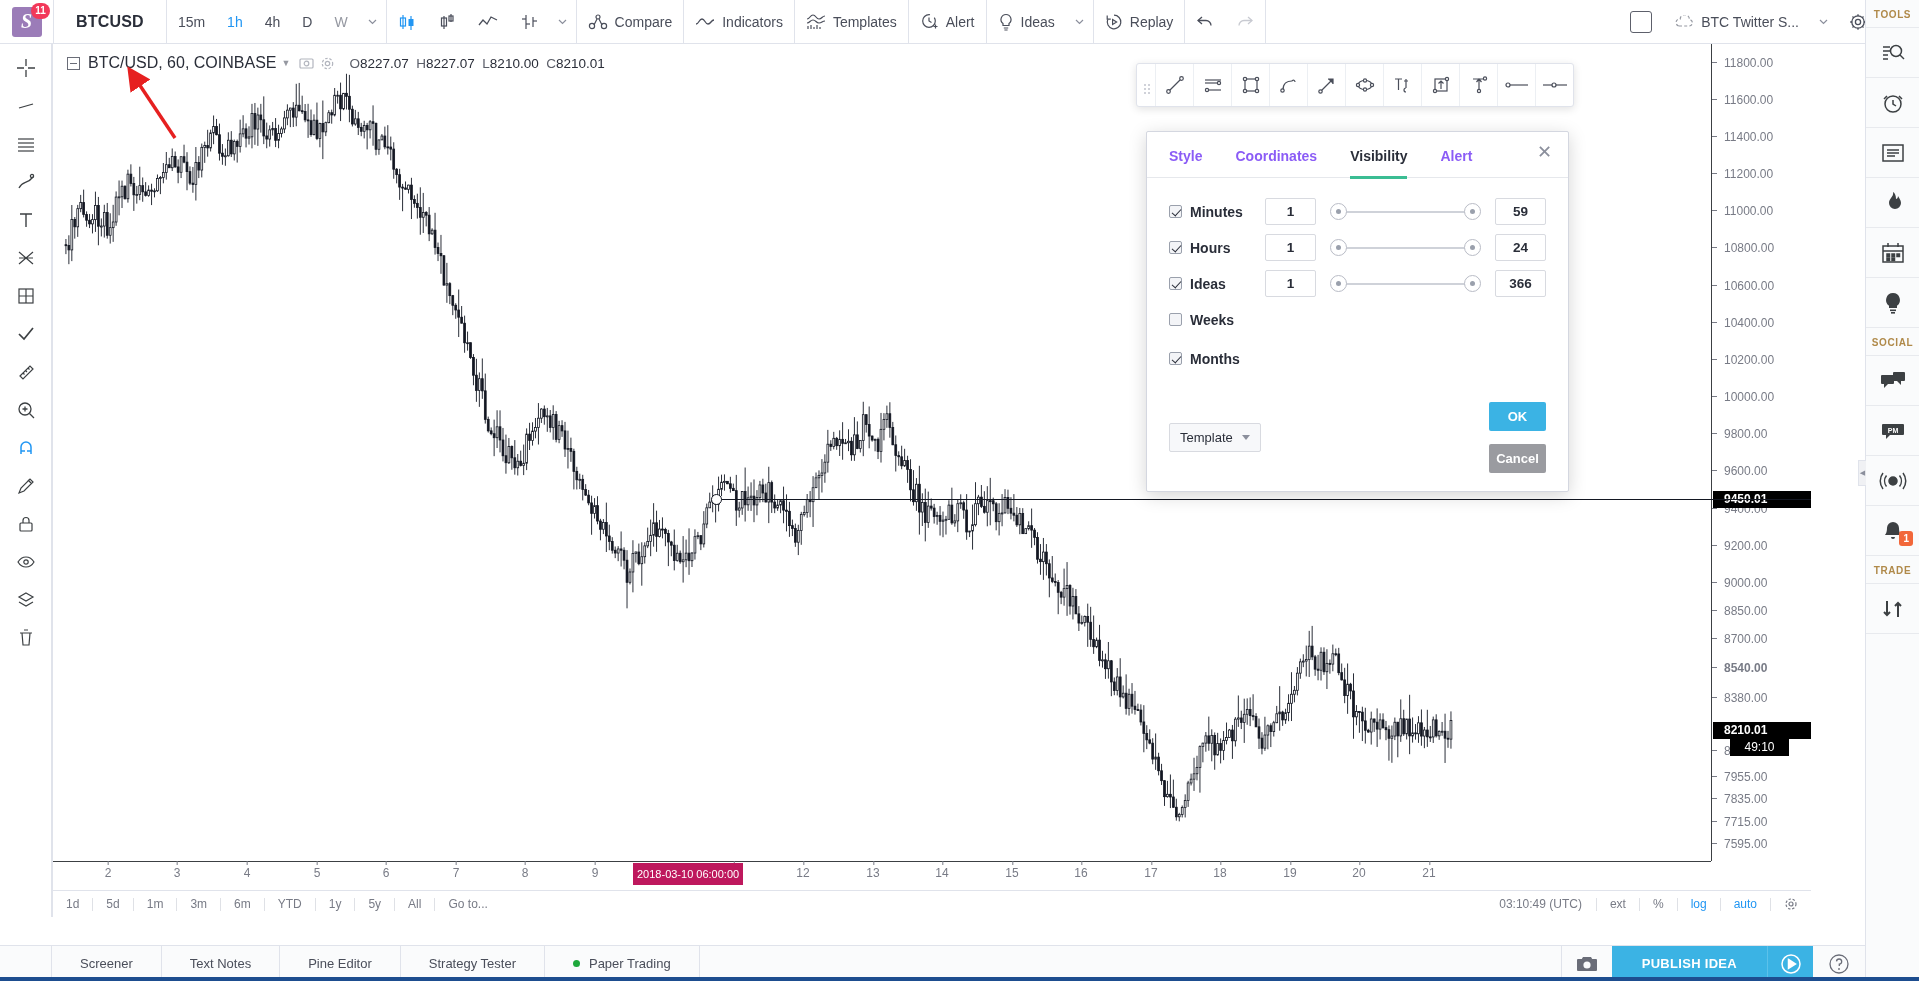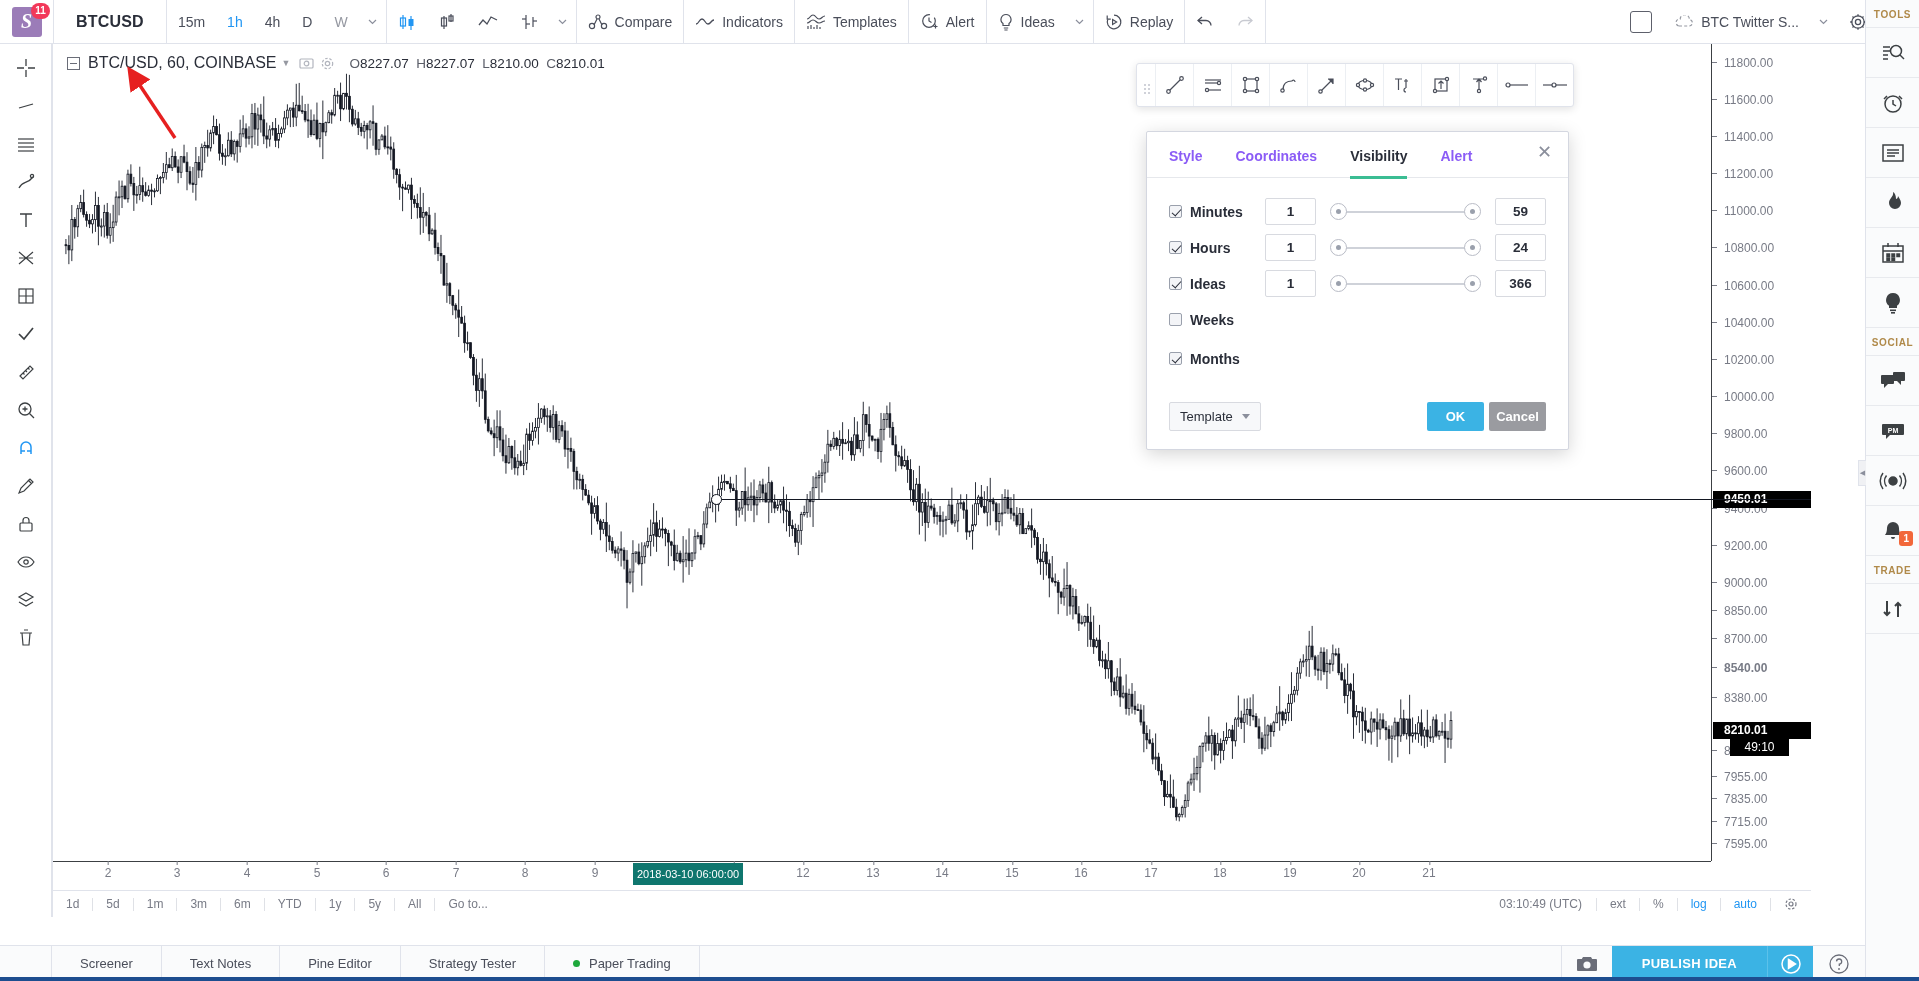--- a/index.html
+++ b/index.html
@@ -101,21 +101,21 @@
     border-top: 1px solid #3c4043;
   }
   .ta-tick {
     position: absolute; top: 4px; font-size: 12px; color: #787b86;
     transform: translateX(-50%); white-space: nowrap;
   }
   .ta-tick::before {
     content:""; position:absolute; left:50%; top:-5px; width:1px; height:4px; background:#787b86;
   }
   .ta-badge {
-    position: absolute; top: 1px; height: 22px; background: #0f766e; color: #fff;
+    position: absolute; top: 1px; height: 22px; background: #be185d; color: #fff;
     font-size: 11px; line-height: 22px; padding: 0 4px; white-space: nowrap; z-index: 3;
   }
 
   .rangebar {
     position: absolute; left: 0; right: 0; bottom: 0; height: 27px;
     display: flex; align-items: center; background: #fff;
     border-top: 1px solid #e0e3eb; font-size: 12px;
   }
   .rb-item { padding: 0 13px; color: #787b86; cursor: pointer; position: relative; }
   .rb-sep { width: 1px; height: 13px; background: #dfe1e6; }
@@ -217,21 +217,21 @@
   .sl-knob.r { right: 0; }
   .dlg-foot {
     display: flex; align-items: center; padding: 16px 22px 18px 22px;
   }
   .tpl-btn {
     min-width: 74px; height: 29px; border: 1px solid #d8dae0; background: #f7f8fa;
     font-size: 13px; color: #2a2e39; display: flex; align-items: center;
     justify-content: center; gap: 9px; border-radius: 2px; cursor: pointer; padding: 0 10px;
   }
   .tpl-btn .ar { border-left: 4px solid transparent; border-right: 4px solid transparent; border-top: 5px solid #8b8f9c; }
-  .dlg-actions { margin-left: auto; display: flex; gap: 5px; }
+  .dlg-actions { margin-left: auto; display: flex; gap: 13px; flex-direction: column; }
   .btn-ok, .btn-cancel {
     width: 57px; height: 29px; border: 0; color: #fff; font-size: 13px; font-weight: 700;
     display: flex; align-items: center; justify-content: center; cursor: pointer; border-radius: 2px;
   }
   .btn-ok { background: #3bb3e4; }
   .btn-cancel { background: #9a9ba0; }
 
   
   .rightbar {
     position: absolute; top: 0; right: 0; width: 54px; bottom: 0;

